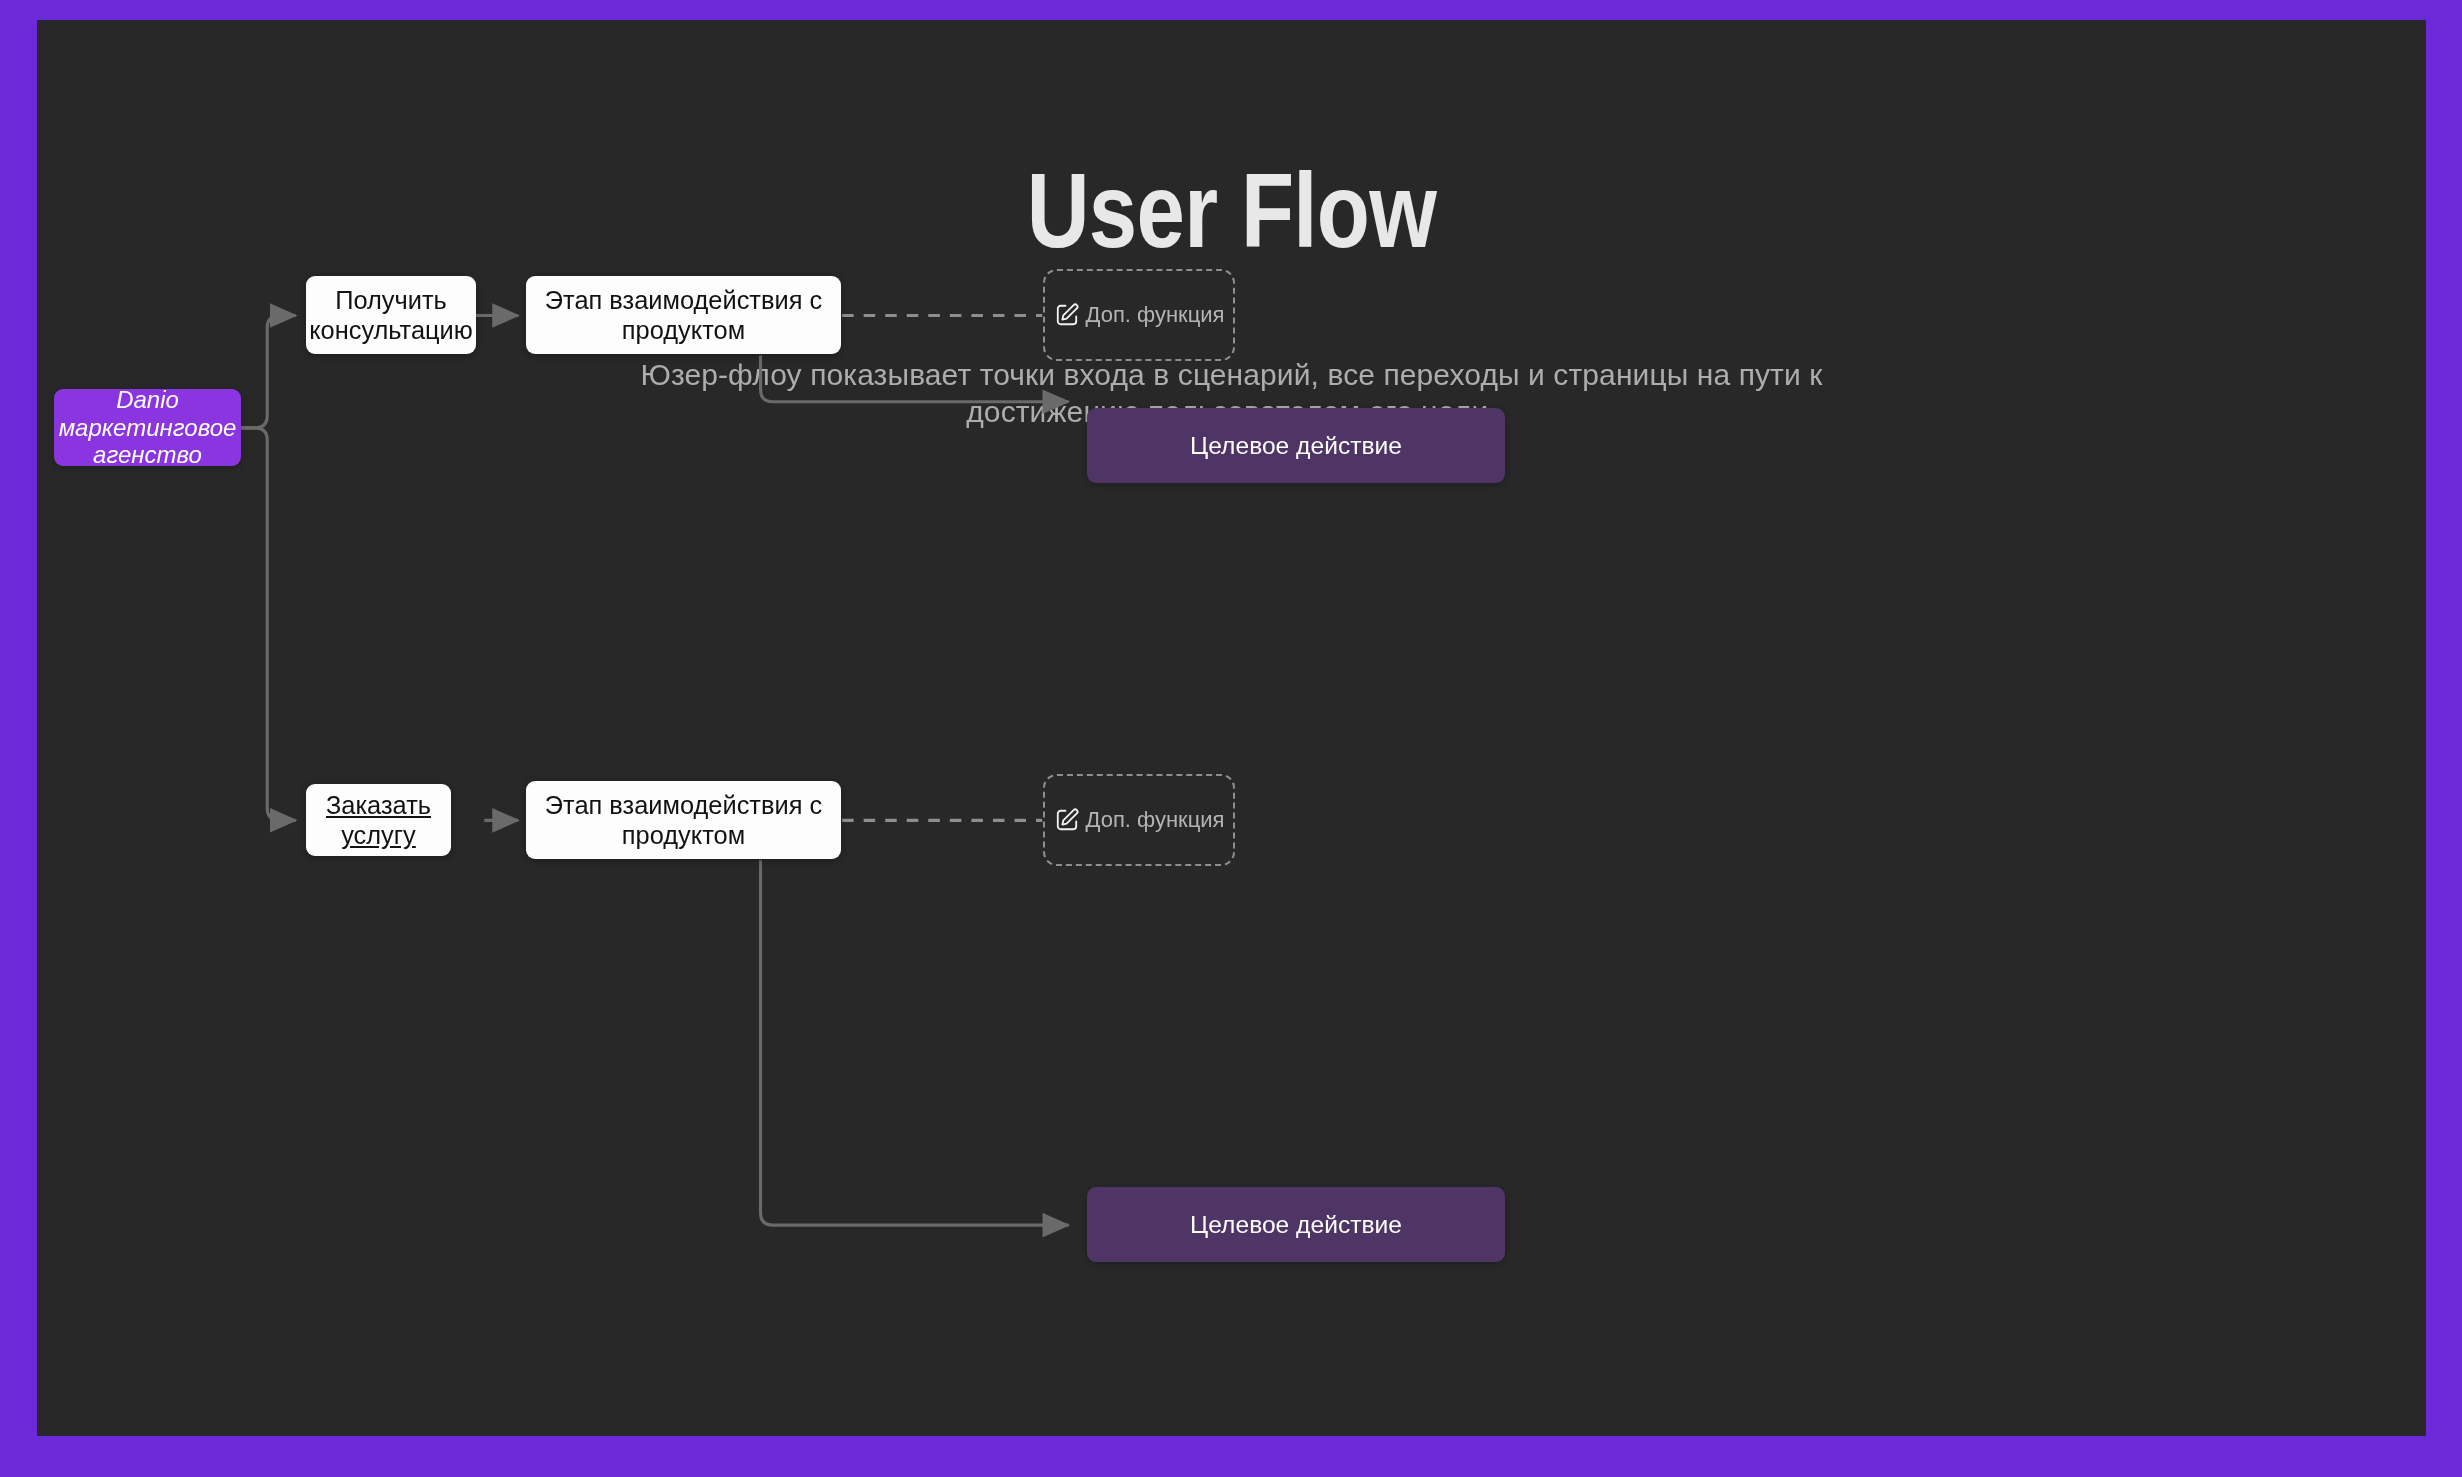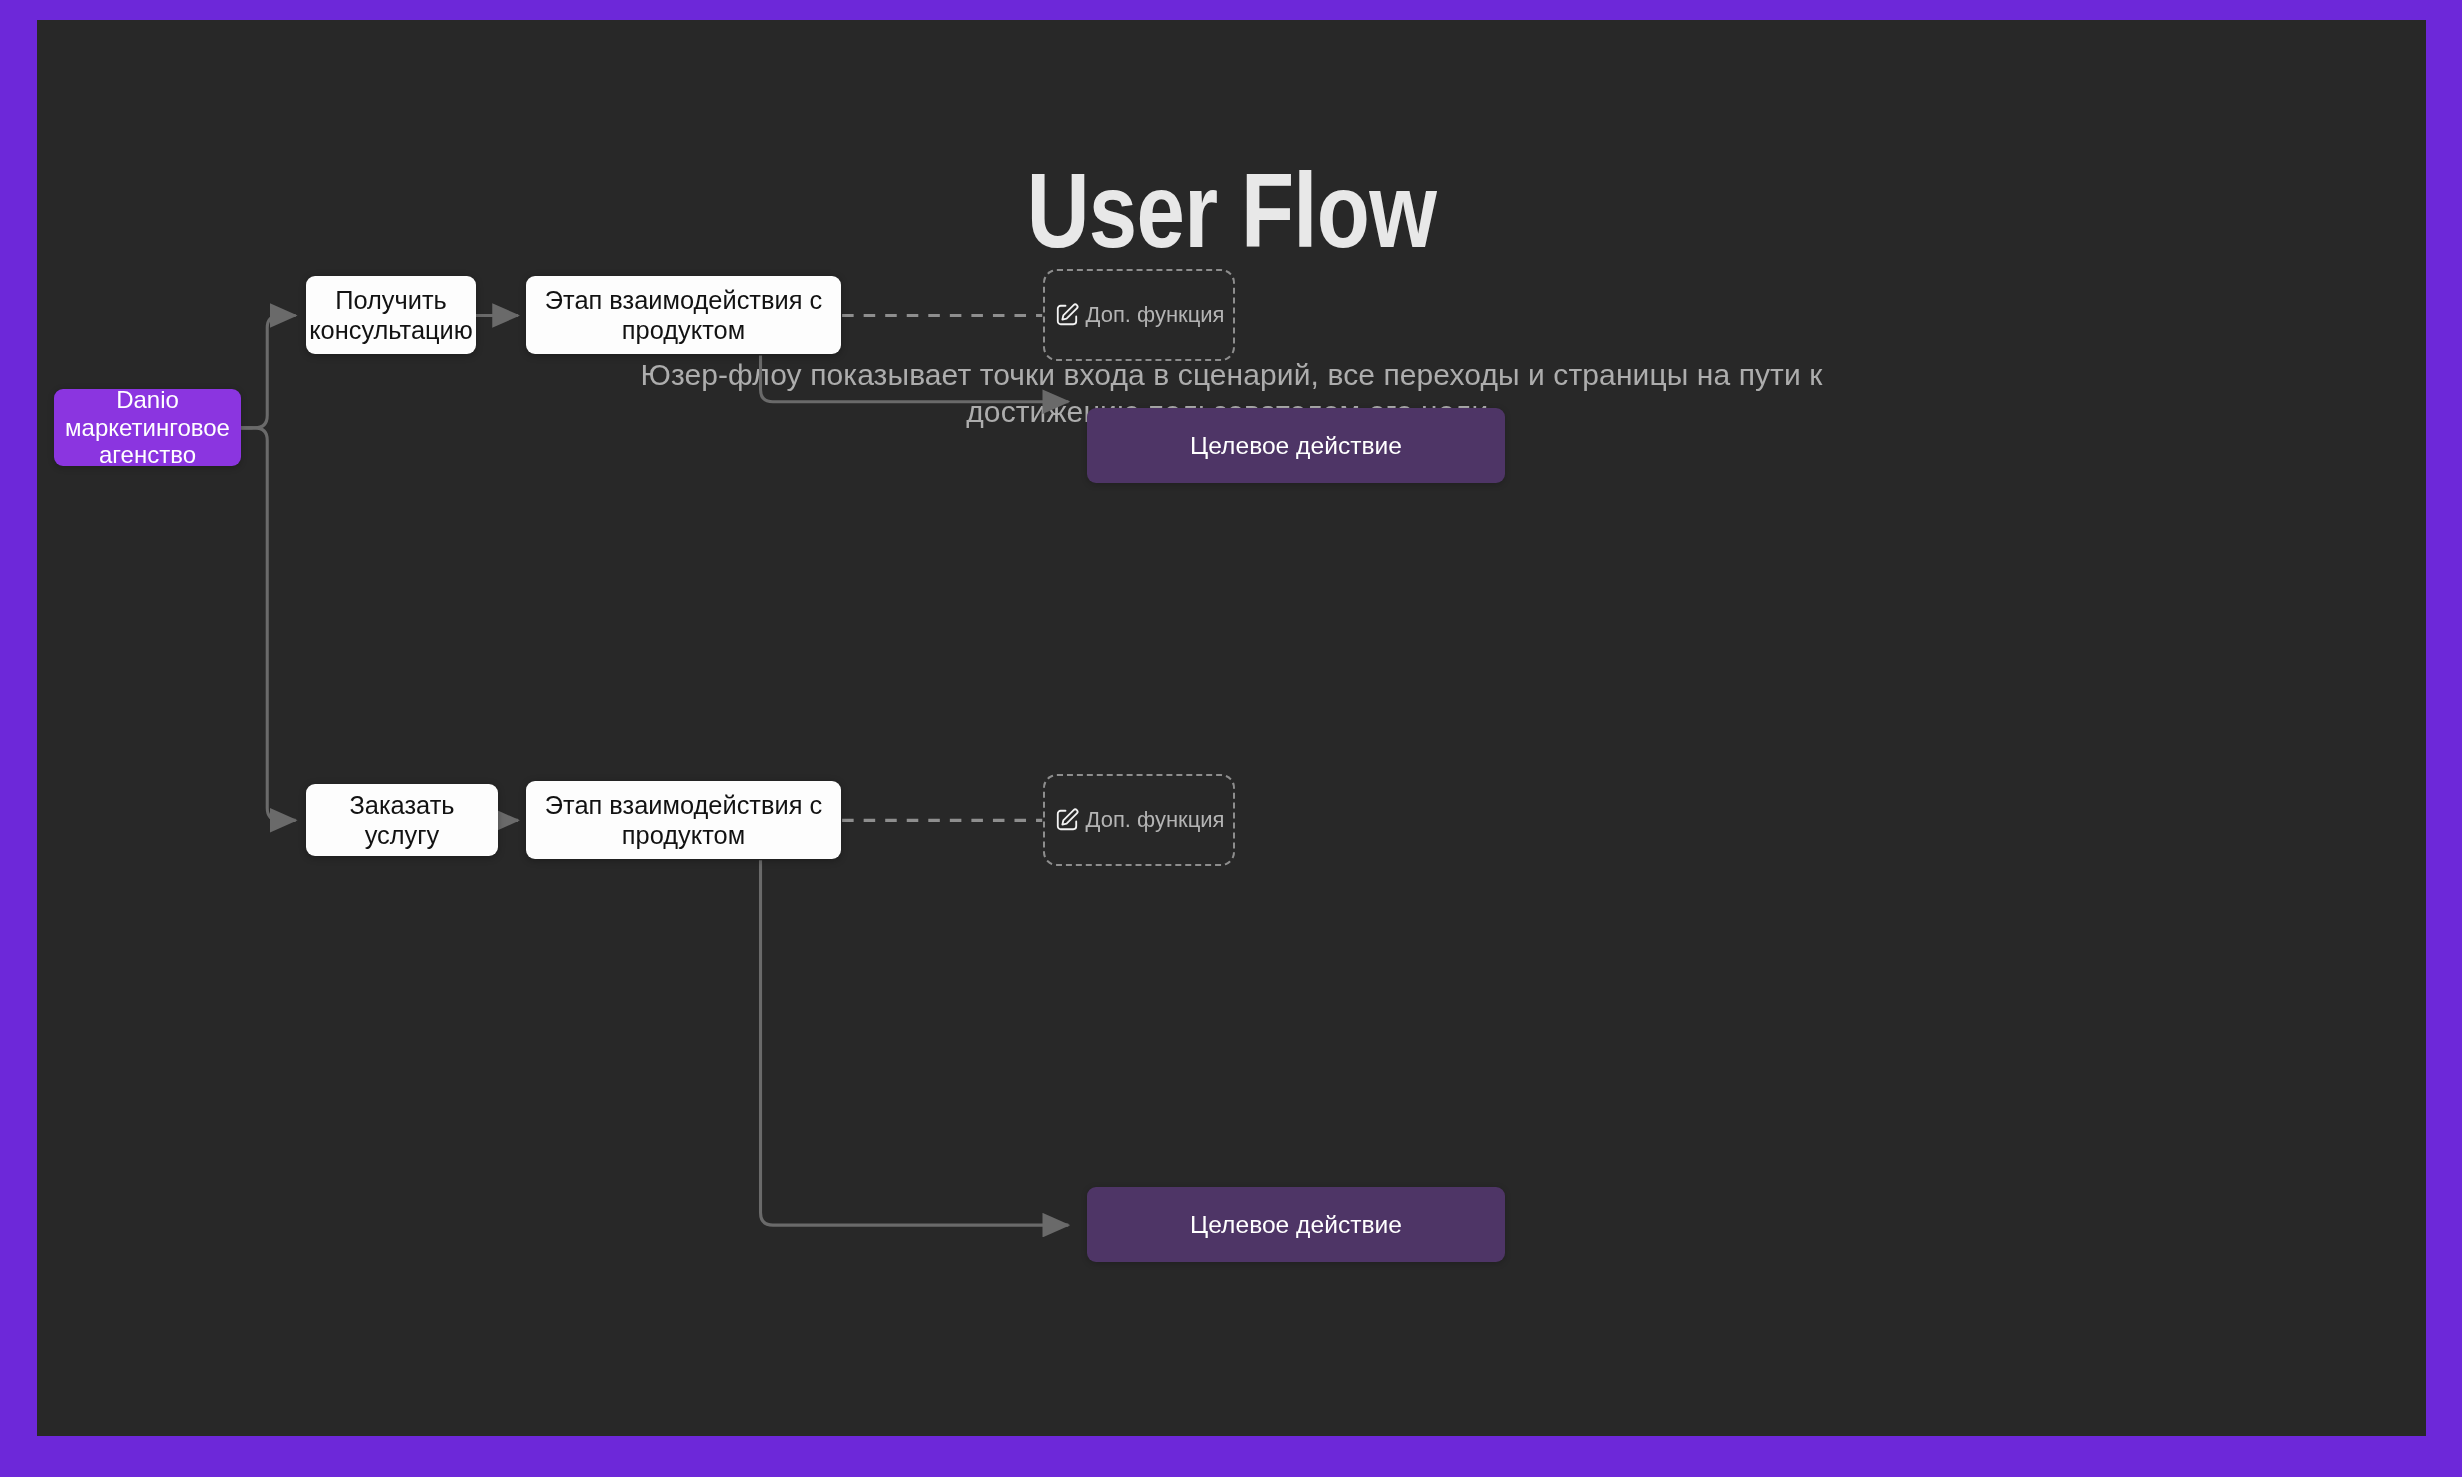--- a/index.html
+++ b/index.html
@@ -85,20 +85,21 @@
     border-radius: 9px;
   }
 
   .node-start {
     background: #8B35E0;
     color: #ffffff;
     font-size: 24px;
     line-height: 1.16;
     padding: 0 14px;
     box-shadow: 0 1.5px 6.2px rgba(0,0,0,0.22);
+    font-style: italic;
   }
 
   .node-step {
     background: #fdfdfd;
     color: #121212;
     font-size: 25.4px;
     line-height: 1.2;
     padding: 0 15.4px;
     box-shadow: 0 1.5px 7.7px rgba(0,0,0,0.28);
   }
@@ -181,21 +182,21 @@
           <path d="M10.6 3.5 H6.2 A2.7 2.7 0 0 0 3.5 6.2 v11.6 A2.7 2.7 0 0 0 6.2 20.5 h11.6 A2.7 2.7 0 0 0 20.5 17.8 v-4.4"></path>
           <path d="M18.1 2.9 a2.1 2.1 0 0 1 3 3 L11.6 15.4 l-3.9 0.9 0.9 -3.9 Z"></path>
         </svg>
         <span>Доп. функция</span>
       </div>
 
       <div class="node node-goal" style="left:1050px; top:388px; width:418px; height:75px;">
         <span>Целевое действие</span>
       </div>
 
-      <div class="node node-step" style="left:269px; top:764px; width:192px; height:72px;">
+      <div class="node node-step" style="left:269px; top:764px; width:145px; height:72px;text-decoration:underline;">
         <span>Заказать услугу</span>
       </div>
 
       <div class="node node-step" style="left:489px; top:761px; width:315px; height:78px;">
         <span>Этап взаимодействия с продуктом</span>
       </div>
 
       <div class="node node-optional" style="left:1006px; top:754px; width:192px; height:92px;">
         <svg class="edit-icon" viewBox="0 0 24 24" fill="none" stroke="#f2f2f2" stroke-width="1.7" stroke-linecap="round" stroke-linejoin="round">
           <path d="M10.6 3.5 H6.2 A2.7 2.7 0 0 0 3.5 6.2 v11.6 A2.7 2.7 0 0 0 6.2 20.5 h11.6 A2.7 2.7 0 0 0 20.5 17.8 v-4.4"></path>

